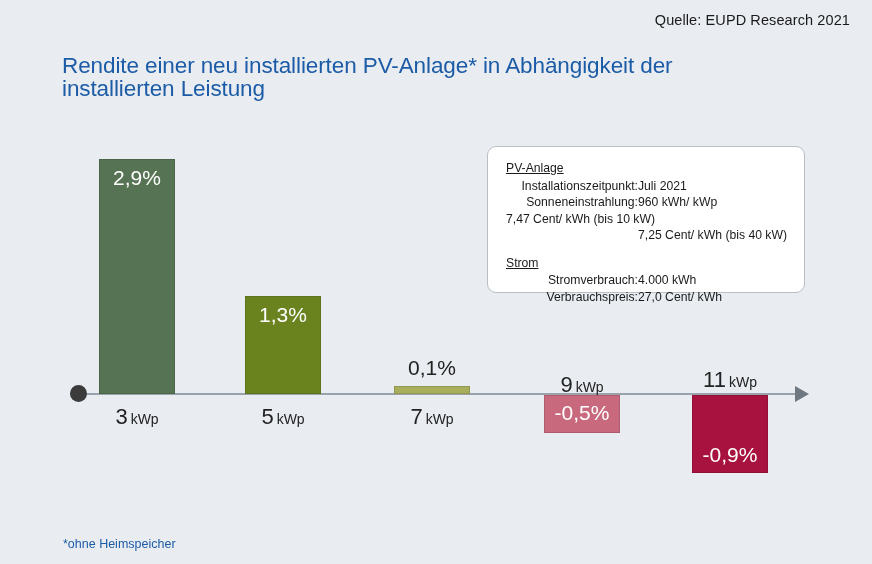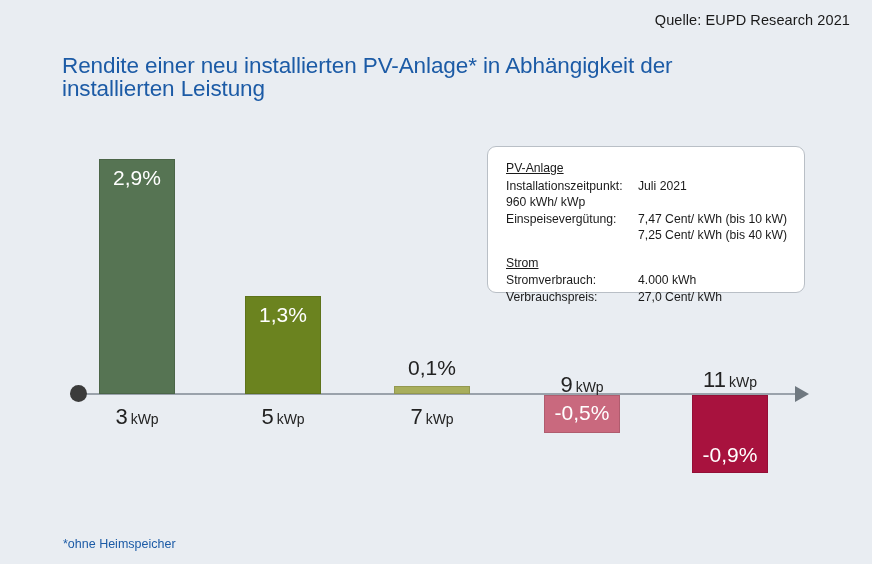--- a/index.html
+++ b/index.html
@@ -148,20 +148,21 @@
   .ib-head {
     text-decoration: underline;
     margin-bottom: 1px;
   }
   .ib-row {
     display: flex;
   }
   .ib-key {
     width: 132px;
     flex: 0 0 132px;
+    text-align: right;
   }
   .ib-val {
     flex: 1 1 auto;
   }
   .ib-gap { height: 11px; }
 </style>
 </head>
 <body>
 
 <div id="stage">
@@ -209,24 +210,24 @@
   </div>
 
   <div class="infobox">
     <div class="ib-head">PV-Anlage</div>
 
     <div class="ib-row">
       <div class="ib-key">Installationszeitpunkt:</div>
       <div class="ib-val">Juli 2021</div>
     </div>
     <div class="ib-row">
+      <div class="ib-key">Sonneneinstrahlung:</div>
       <div class="ib-val">960 kWh/ kWp</div>
     </div>
     <div class="ib-row">
-      <div class="ib-key">Einspeisevergütung:</div>
       <div class="ib-val">7,47 Cent/ kWh (bis 10 kW)</div>
     </div>
     <div class="ib-row">
       <div class="ib-key"></div>
       <div class="ib-val">7,25 Cent/ kWh (bis 40 kW)</div>
     </div>
 
     <div class="ib-gap"></div>
 
     <div class="ib-head">Strom</div>

